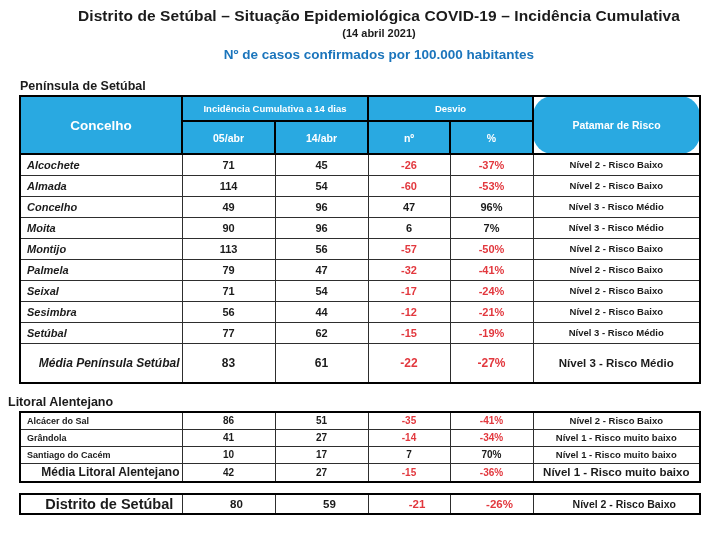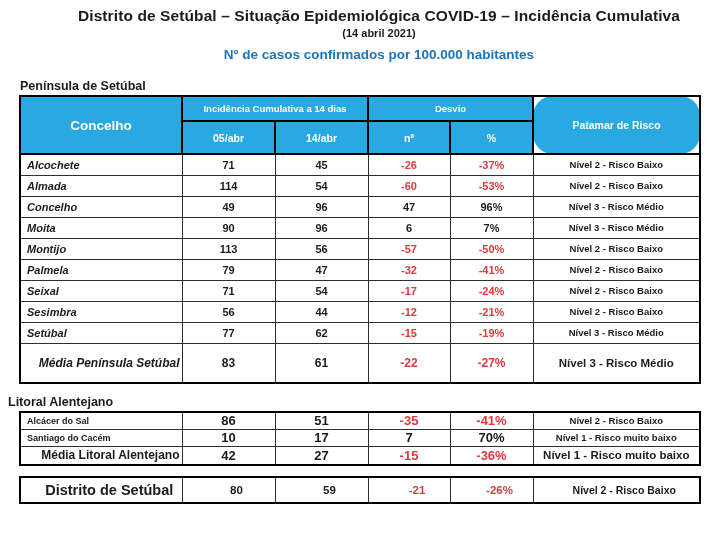--- a/index.html
+++ b/index.html
@@ -62,30 +62,30 @@
   th.h-sub{font-size:10.5px;height:33px;}
   th.h-patamar{font-size:10.5px;border-radius:20px;}
 
   .t1 td{height:21px;font-size:11px;}
   .t1 td.name{text-align:left;padding-left:6px;font-style:italic;}
   .t1 td.num{text-align:center;}
   .t1 td.risco{text-align:center;font-size:9.5px;}
 
   .t2 td{height:17px;font-size:9px;}
   .t2 td.name{text-align:left;padding-left:6px;}
-  .t2 td.num{text-align:center;font-size:13px;}
+  .t2 td.num{text-align:center;font-size:10px;}
   .t2 td.risco{text-align:center;font-size:9.5px;}
 
   tr.media td{height:40px;font-size:12px;}
   tr.media td.name{text-align:right;padding-right:2px;}
   tr.media td.risco{font-size:11.5px;}
   .t2 tr.media td{height:19px;}
 
   .t3{margin-top:10px;}
-  .t3 td{height:26px;font-size:11.5px;padding-left:16px;}
+  .t3 td{height:20px;font-size:11.5px;padding-left:16px;}
   .t3 td.name{text-align:center;font-size:14.5px;}
   .t3 td.num{text-align:center;}
   .t3 td.risco{text-align:center;font-size:10.5px;}
 
   td.neg{color:var(--neg-red);}
 </style>
 </head>
 <body>
 
 <div class="page">
@@ -219,20 +219,28 @@
     <tbody>
       <tr>
         <td class="name">Alcácer do Sal</td>
         <td class="num">86</td>
         <td class="num">51</td>
         <td class="num neg">-35</td>
         <td class="num neg">-41%</td>
         <td class="risco">Nível 2 - Risco Baixo</td>
       </tr>
       <tr>
+        <td class="name">Grândola</td>
+        <td class="num">41</td>
+        <td class="num">27</td>
+        <td class="num neg">-14</td>
+        <td class="num neg">-34%</td>
+        <td class="risco">Nível 1 - Risco muito baixo</td>
+      </tr>
+      <tr>
         <td class="name">Santiago do Cacém</td>
         <td class="num">10</td>
         <td class="num">17</td>
         <td class="num">7</td>
         <td class="num">70%</td>
         <td class="risco">Nível 1 - Risco muito baixo</td>
       </tr>
       <tr class="media">
         <td class="name">Média Litoral Alentejano</td>
         <td class="num">42</td>

